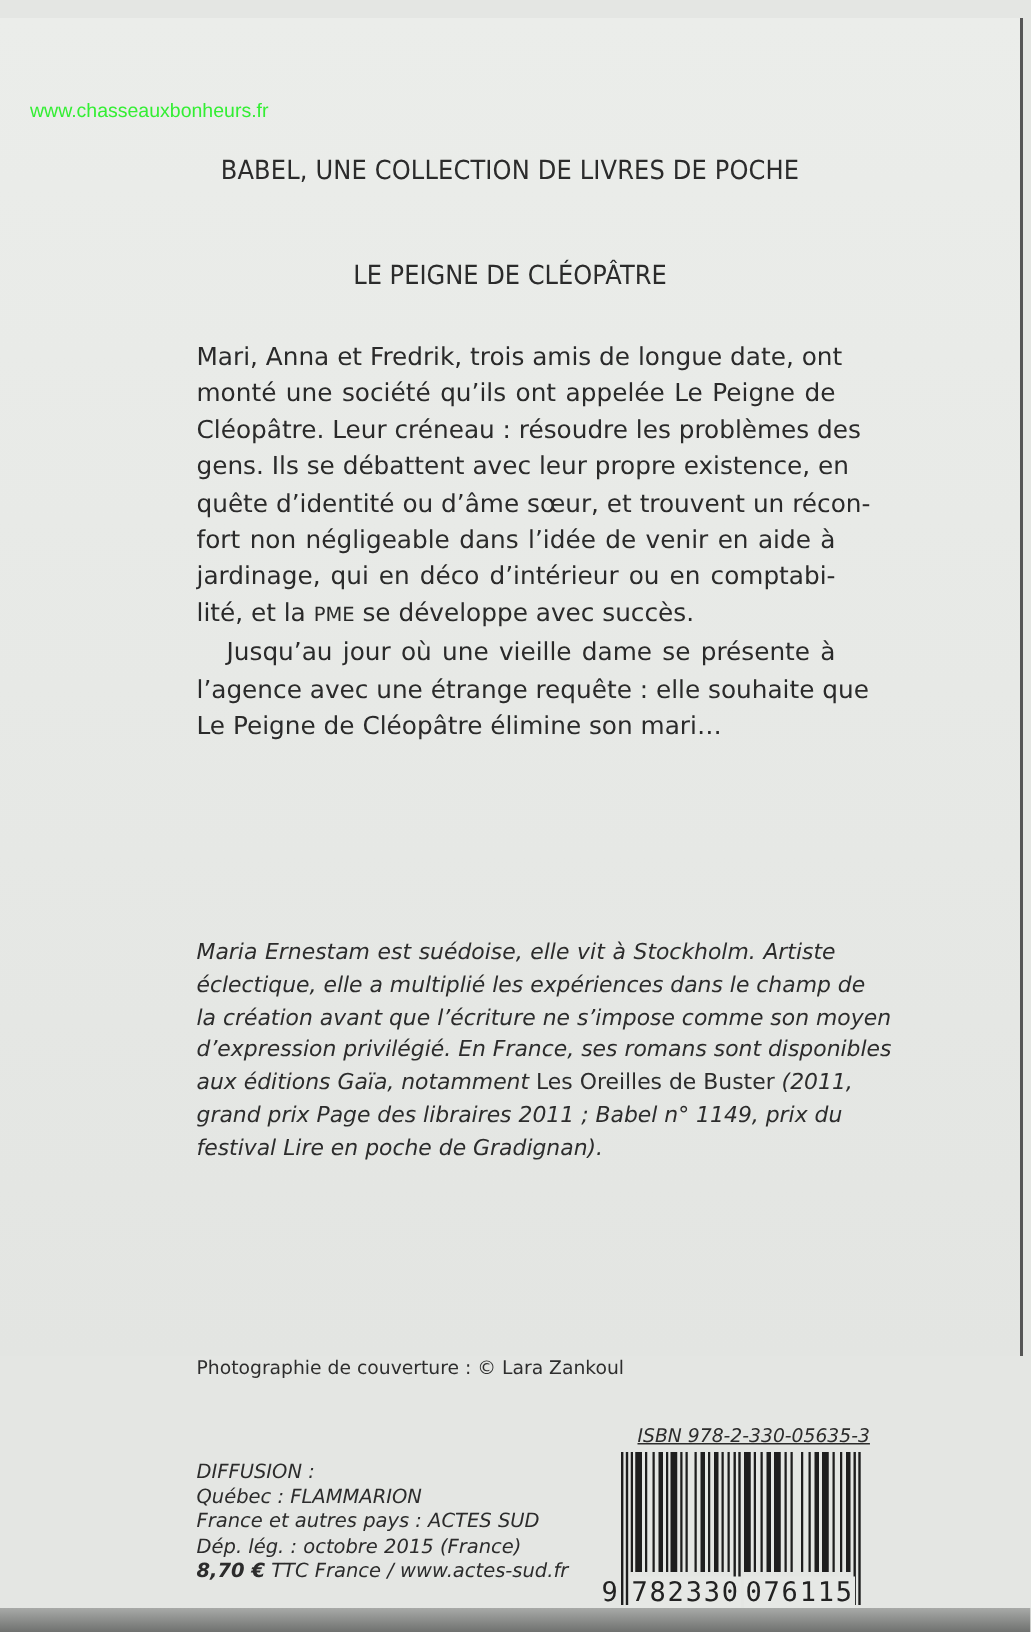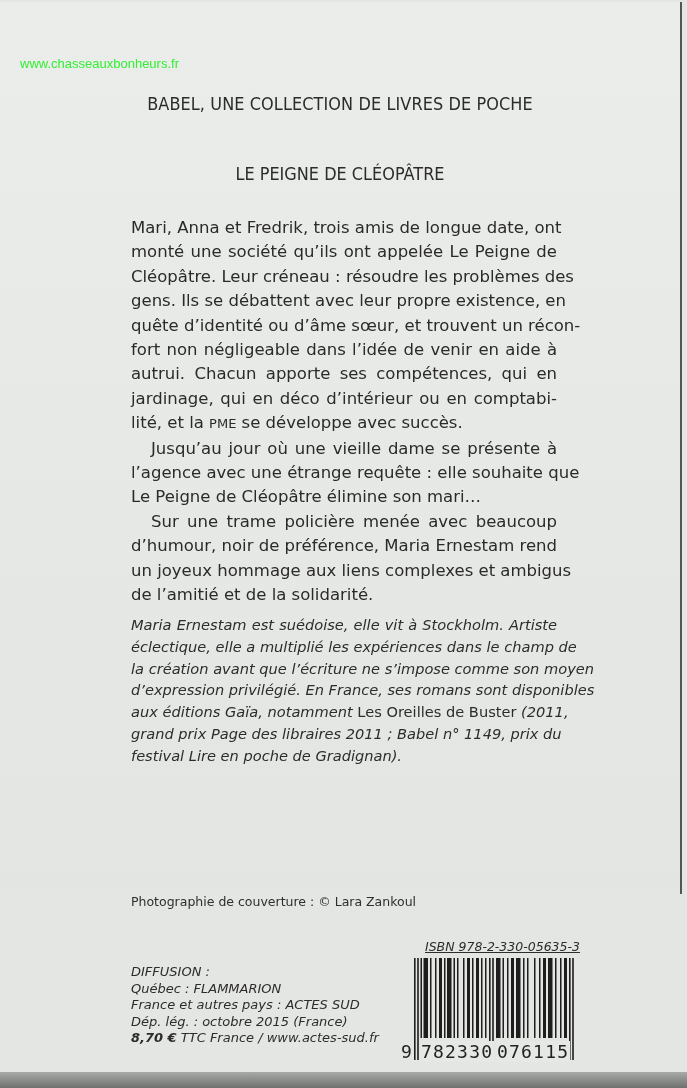--- a/index.html
+++ b/index.html
@@ -4,21 +4,21 @@
 <style>
   html, body { margin:0; padding:0; }
   body {
     width:687px; height:1088px; overflow:hidden;
     background:#e4e6e3;
     font-family:"DejaVu Sans", sans-serif;
     color:#2a2a2a;
     position:relative;
   }
   .page {
-    position:absolute; left:0; top:2px; width:680px; height:892px;
+    position:absolute; left:0; top:12px; width:680px; height:892px;
     background:linear-gradient(180deg,#ebedea 0%, #e7e9e6 50%, #e3e5e2 100%);
     border-right:2px solid #555;
   }
   .bottom-shadow {
     position:absolute; left:0; top:1072px; width:687px; height:16px;
     background:linear-gradient(180deg,#a8aaa8,#6f716f);
   }
   .watermark {
     position:absolute; left:20px; top:54px;
     font-family:"Liberation Sans", sans-serif; font-size:13px;
@@ -77,34 +77,27 @@
   <div class="title">LE PEIGNE DE CLÉOPÂTRE</div>
 
   <div class="body-text">
     <p>
       <span class="line">Mari, Anna et Fredrik, trois amis de longue date, ont</span>
       <span class="line">monté une société qu’ils ont appelée Le Peigne de</span>
       <span class="line">Cléopâtre. Leur créneau : résoudre les problèmes des</span>
       <span class="line">gens. Ils se débattent avec leur propre existence, en</span>
       <span class="line">quête d’identité ou d’âme sœur, et trouvent un récon-</span>
       <span class="line">fort non négligeable dans l’idée de venir en aide à</span>
-      <span class="line">autrui. Chacun apporte ses compétences, qui en</span>
       <span class="line">jardinage, qui en déco d’intérieur ou en comptabi-</span>
       <span class="line last"><span>lité, et la </span><span class="sc">PME</span><span> se développe avec succès.</span></span>
     </p>
     <p>
       <span class="line" style="padding-left:20px">Jusqu’au jour où une vieille dame se présente à</span>
       <span class="line">l’agence avec une étrange requête : elle souhaite que</span>
       <span class="line last">Le Peigne de Cléopâtre élimine son mari…</span>
-    </p>
-    <p>
-      <span class="line" style="padding-left:20px">Sur une trame policière menée avec beaucoup</span>
-      <span class="line">d’humour, noir de préférence, Maria Ernestam rend</span>
-      <span class="line">un joyeux hommage aux liens complexes et ambigus</span>
-      <span class="line last">de l’amitié et de la solidarité.</span>
     </p>
   </div>
 
   <div class="bio">
     <span class="line">Maria Ernestam est suédoise, elle vit à Stockholm. Artiste</span>
     <span class="line">éclectique, elle a multiplié les expériences dans le champ de</span>
     <span class="line">la création avant que l’écriture ne s’impose comme son moyen</span>
     <span class="line">d’expression privilégié. En France, ses romans sont disponibles</span>
     <span class="line"><span>aux éditions Gaïa, notamment </span><span class="upright">Les Oreilles de Buster</span><span> (2011,</span></span>
     <span class="line">grand prix Page des libraires 2011 ; Babel n° 1149, prix du</span>

